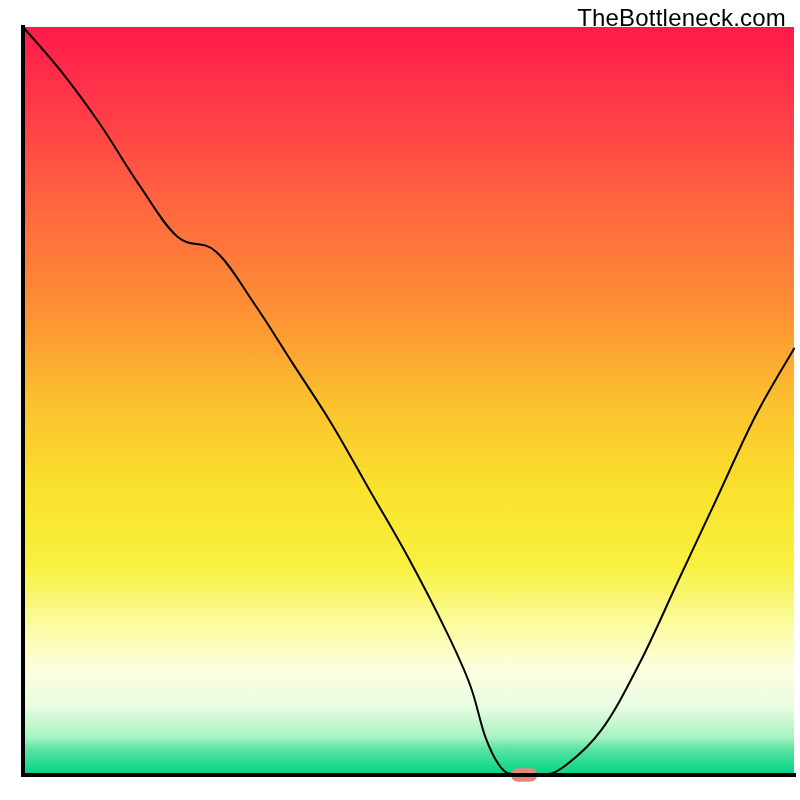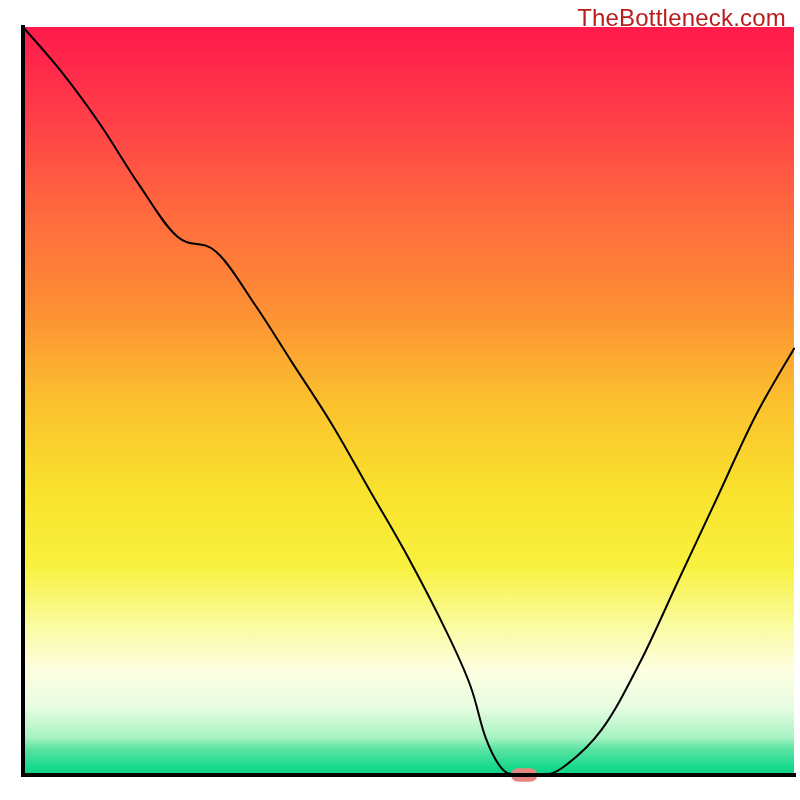--- a/index.html
+++ b/index.html
@@ -14,21 +14,21 @@
     position: relative;
     width: 800px;
     height: 800px;
   }
   .watermark {
     position: absolute;
     top: 4px;
     right: 14px;
     font-size: 24px;
     font-weight: 400;
-    color: #b91c1c;
+    color: #000000;
     letter-spacing: 0.2px;
     z-index: 3;
   }
   svg.plot {
     position: absolute;
     top: 0;
     left: 0;
   }
 </style>
 </head>

